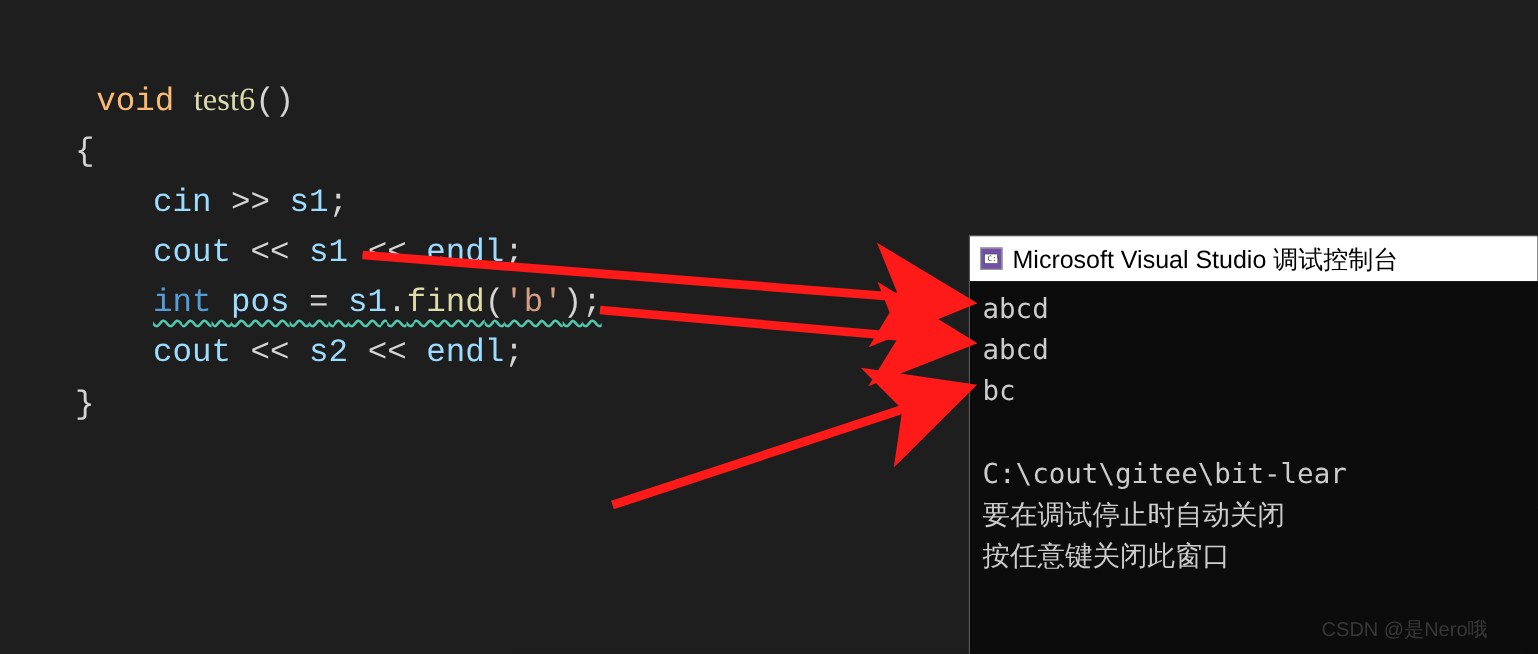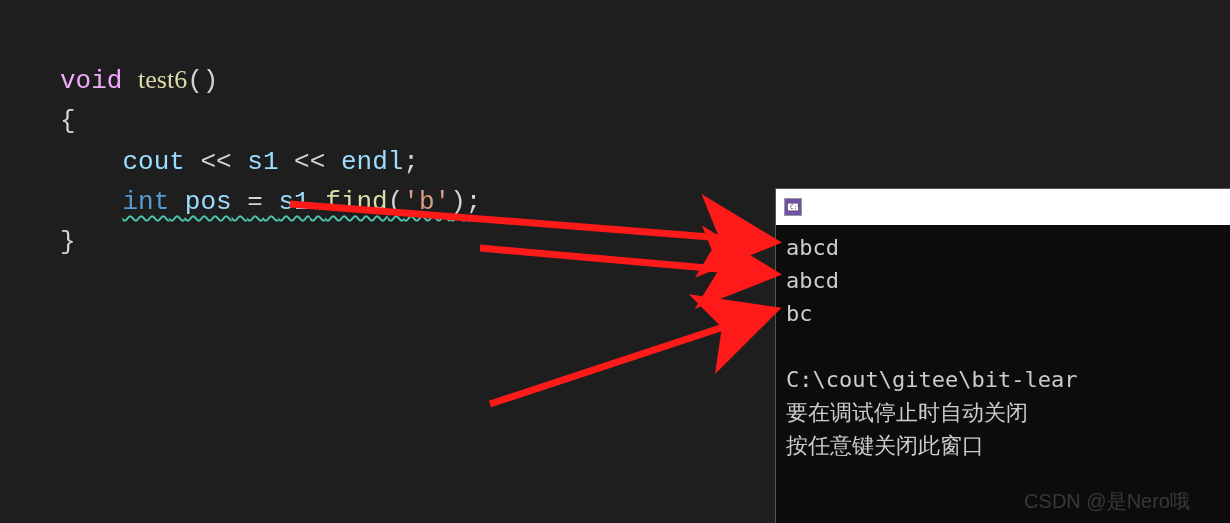--- a/index.html
+++ b/index.html
@@ -11,21 +11,21 @@
       width: 1230px;
       height: 523px;
       overflow: hidden;
       position: relative;
     }
     .code-area {
       padding: 60px 0 0 60px;
       line-height: 1.55;
     }
     .line { white-space: pre; }
-    .kw-void { color: #f0abfc; }
+    .kw-void { color: #fdba74; margin-left: 17px; }
     .fn-name { color: #dcdcaa; font-family: Liberation Serif, serif; }
     .paren { color: #d4d4d4; }
     .brace { color: #d4d4d4; }
     .kw-type { color: #4ec9b0; }
     .ident { color: #9cdcfe; }
     .op { color: #d4d4d4; }
     .semi { color: #d4d4d4; }
     .method { color: #dcdcaa; }
     .char { color: #d69d85; }
     .num { color: #b5cea8; }
@@ -80,44 +80,47 @@
       left: 0;
       width: 1230px;
       height: 523px;
       pointer-events: none;
     }
     .watermark {
       position: absolute;
       bottom: 8px;
       right: 40px;
       color: #555;
-      font-size: 20px;
+      font-size: 16px;
       font-family: sans-serif;
       opacity: 0.6;
     }
   </style>
 </head>
 <body>
 
 <div class="code-area">
 <div class="line"><span class="kw-void">void</span> <span class="fn-name">test6</span><span class="paren">(</span><span class="paren">)</span></div>
 <div class="line"><span class="brace">{</span></div>
+<div class="line">    <span class="ident">cin</span> <span class="op">&gt;&gt;</span> <span class="ident">s1</span><span class="semi">;</span></div>
 <div class="line">    <span class="ident">cout</span> <span class="op">&lt;&lt;</span> <span class="ident">s1</span> <span class="op">&lt;&lt;</span> <span class="ident">endl</span><span class="semi">;</span></div>
 <div class="line">    <span class="squiggle"><span class="kw-int">int</span> <span class="ident">pos</span> <span class="op">=</span> <span class="ident">s1</span><span class="op">.</span><span class="method">find</span><span class="paren">(</span><span class="char">'b'</span><span class="paren">)</span><span class="semi">;</span></span></div>
+<div class="line">    <span class="ident">cout</span> <span class="op">&lt;&lt;</span> <span class="ident">s2</span> <span class="op">&lt;&lt;</span> <span class="ident">endl</span><span class="semi">;</span></div>
 <div class="line"><span class="brace">}</span></div>
 </div>
 
 <div class="console-window">
   <div class="title-bar">
     <span class="title-icon">
       <svg viewBox="0 0 16 16">
           <rect x="1" y="3" width="14" height="10" fill="#fff" stroke="#333" stroke-width="0.5"></rect>
           <text x="4" y="10" font-size="8" fill="#333" font-family="monospace">C:\</text>
         </svg>
     </span>
+    <span>Microsoft Visual Studio 调试控制台</span>
   </div>
   <div class="console-body"><span>abcd</span>
 <span>abcd</span>
 <span>bc</span>
 <span></span>
 <span>C:\cout\gitee\bit-lear</span>
 <span>要在调试停止时自动关闭</span>
 <span>按任意键关闭此窗口</span></div>
 </div>
 

